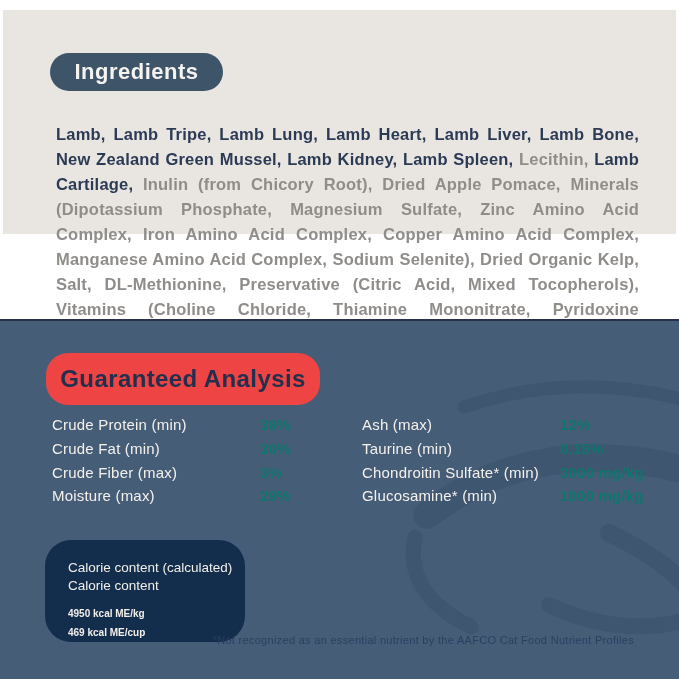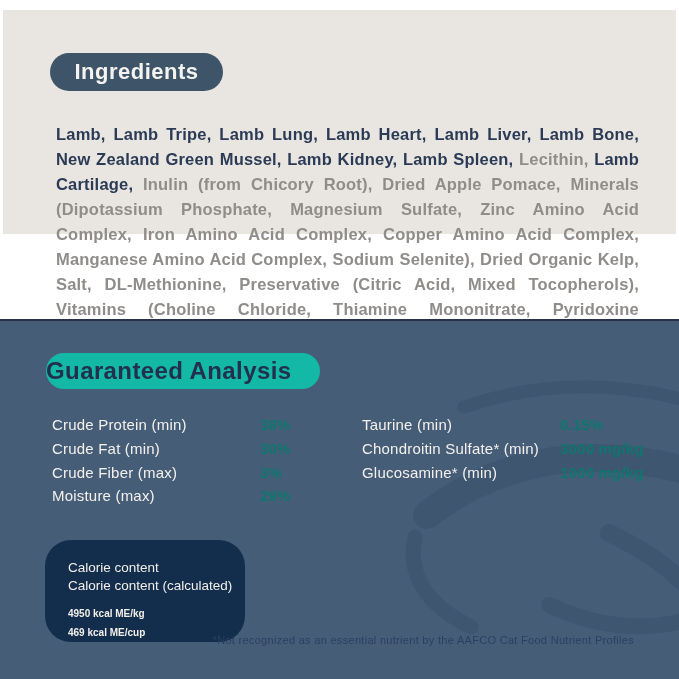--- a/index.html
+++ b/index.html
@@ -32,23 +32,23 @@
   }
   .ing-text .seg-b{font-weight:bold;color:#2b3a55;}
   .ing-text .seg-r{font-weight:bold;color:#8f8c89;}
 
   
   .blue-panel{
     position:absolute;left:0;top:319px;width:679px;height:360px;
     background:#465d78;border-top:2px solid #283149;box-sizing:border-box;
   }
   .ga-pill{
-    position:absolute;left:46px;top:353px;width:274px;height:36px;
-    background:#14b8a6;border-radius:22px;
-    display:flex;align-items:center;
+    position:absolute;left:46px;top:353px;width:274px;height:52px;
+    background:#ef4444;border-radius:22px;
+    display:flex;align-items:center;justify-content:center;
   }
   .ga-pill span{
     color:#22304e;font-size:24px;font-weight:bold;letter-spacing:.4px;
   }
 
   .an-table{position:absolute;top:413px;}
   .an-table.left{left:52px;width:300px;}
   .an-table.right{left:362px;width:300px;}
   .an-row{display:flex;align-items:center;height:23.7px;}
   .an-label{
@@ -125,36 +125,40 @@
       <span class="an-value">3%</span>
     </div>
     <div class="an-row">
       <span class="an-label">Moisture (max)</span>
       <span class="an-value">29%</span>
     </div>
   </div>
 
   <div class="an-table right">
     <div class="an-row">
+      <span class="an-label">Ash (max)</span>
+      <span class="an-value">12%</span>
+    </div>
+    <div class="an-row">
       <span class="an-label">Taurine (min)</span>
       <span class="an-value">0.15%</span>
     </div>
     <div class="an-row">
       <span class="an-label">Chondroitin Sulfate* (min)</span>
       <span class="an-value">3000 mg/kg</span>
     </div>
     <div class="an-row">
       <span class="an-label">Glucosamine* (min)</span>
       <span class="an-value">1000 mg/kg</span>
     </div>
   </div>
 
   <div class="cal-box">
+    <div class="cal-line">Calorie content (calculated)</div>
     <div class="cal-line">Calorie content</div>
-    <div class="cal-line">Calorie content (calculated)</div>
     <div class="cal-vals">
       <div class="cal-val">4950 kcal ME/kg</div>
       <div class="cal-val">469 kcal ME/cup</div>
     </div>
   </div>
 
   <div class="footnote">*Not recognized as an essential nutrient by the AAFCO Cat Food Nutrient Profiles</div>
 
 </div>
 

